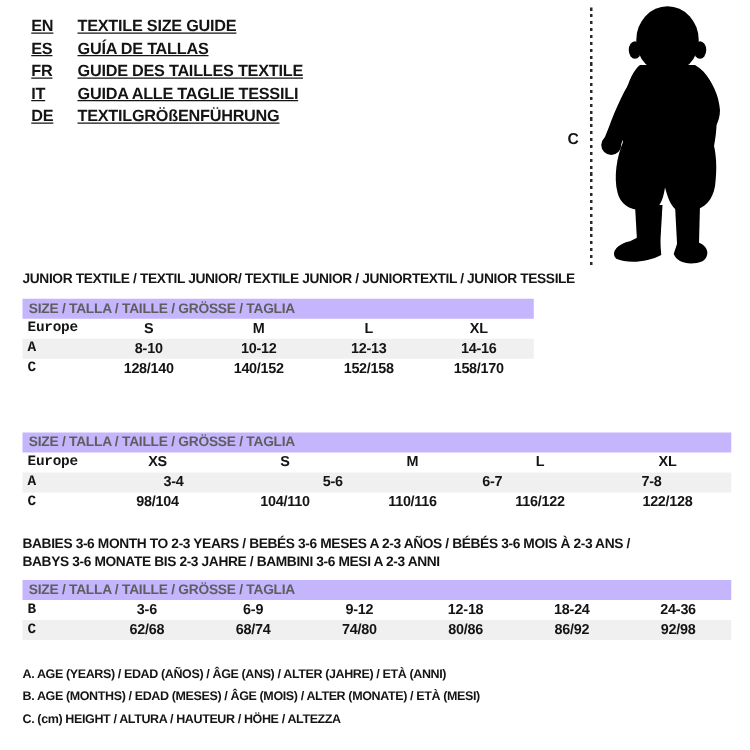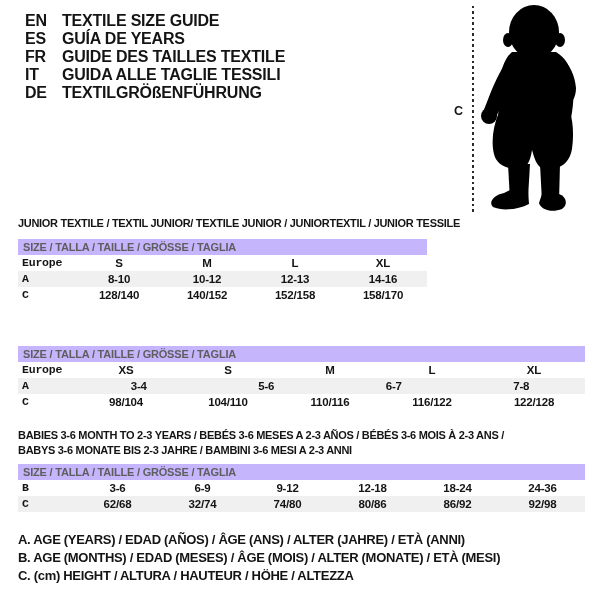--- a/index.html
+++ b/index.html
@@ -10,21 +10,21 @@
     height: 600px;
     background: #ffffff;
     font-family: "Liberation Sans", sans-serif;
     font-weight: 700;
     color: #141414;
     overflow: hidden;
   }
 
   
   .lang-block { position: absolute; left: 25px; top: 12px; }
-  .lang-row { display: flex; height: 18px; line-height: 18px; font-size: 16px; letter-spacing: -0.2px; }
+  .lang-row { display: flex; height: 18px; line-height: 18px; font-size: 13px; letter-spacing: -0.2px; text-decoration: underline; }
   .lang-code { width: 37px; }
 
   
   .figure { position: absolute; left: 452px; top: 4px; width: 148px; height: 212px; }
   .figure .c-label { position: absolute; left: 2px; top: 100px; font-size: 12.5px; }
   .figure .dotted-line {
     position: absolute; left: 20px; top: 2px; width: 2px; height: 208px;
     background: repeating-linear-gradient(to bottom, #2a2a2a 0px, #2a2a2a 2.5px, transparent 2.5px, transparent 5.5px);
   }
   .figure svg { position: absolute; left: 26px; top: 0; }
@@ -46,35 +46,35 @@
     background: #c4b5fd; color: #5e5e5e;
     font-size: 11px; padding-left: 5px; letter-spacing: -0.2px;
   }
   .trow { display: flex; height: 16px; line-height: 16px; font-size: 11.5px; letter-spacing: -0.2px; }
   .trow.shaded { background: #f0f0f0; }
   .trow .lbl { width: 57px; padding-left: 4px; text-align: left; font-family: Liberation Mono, monospace; }
   .trow .val { flex: 1 1 0; text-align: center; }
 
   
   .notes { position: absolute; left: 18px; top: 531px; }
-  .note-line { height: 18px; line-height: 18px; font-size: 13px; letter-spacing: -0.3px; white-space: nowrap; }
+  .note-line { height: 18px; line-height: 18px; font-size: 10px; letter-spacing: -0.3px; white-space: nowrap; }
 </style>
 </head>
 <body>
 
 <div class="page">
 
   <div class="lang-block">
     <div class="lang-row">
       <span class="lang-code">EN</span>
       <span>TEXTILE SIZE GUIDE</span>
     </div>
     <div class="lang-row">
       <span class="lang-code">ES</span>
-      <span>GUÍA DE YEARS</span>
+      <span>GUÍA DE TALLAS</span>
     </div>
     <div class="lang-row">
       <span class="lang-code">FR</span>
       <span>GUIDE DES TAILLES TEXTILE</span>
     </div>
     <div class="lang-row">
       <span class="lang-code">IT</span>
       <span>GUIDA ALLE TAGLIE TESSILI</span>
     </div>
     <div class="lang-row">
@@ -169,21 +169,21 @@
       <span class="val">3-6</span>
       <span class="val">6-9</span>
       <span class="val">9-12</span>
       <span class="val">12-18</span>
       <span class="val">18-24</span>
       <span class="val">24-36</span>
     </div>
     <div class="trow shaded">
       <span class="lbl">C</span>
       <span class="val">62/68</span>
-      <span class="val">32/74</span>
+      <span class="val">68/74</span>
       <span class="val">74/80</span>
       <span class="val">80/86</span>
       <span class="val">86/92</span>
       <span class="val">92/98</span>
     </div>
   </div>
 
   <div class="notes">
     <div class="note-line">A. AGE (YEARS) / EDAD (AÑOS) / ÂGE (ANS) / ALTER (JAHRE) / ETÀ (ANNI)</div>
     <div class="note-line">B. AGE (MONTHS) / EDAD (MESES) / ÂGE (MOIS) / ALTER (MONATE) / ETÀ (MESI)</div>

